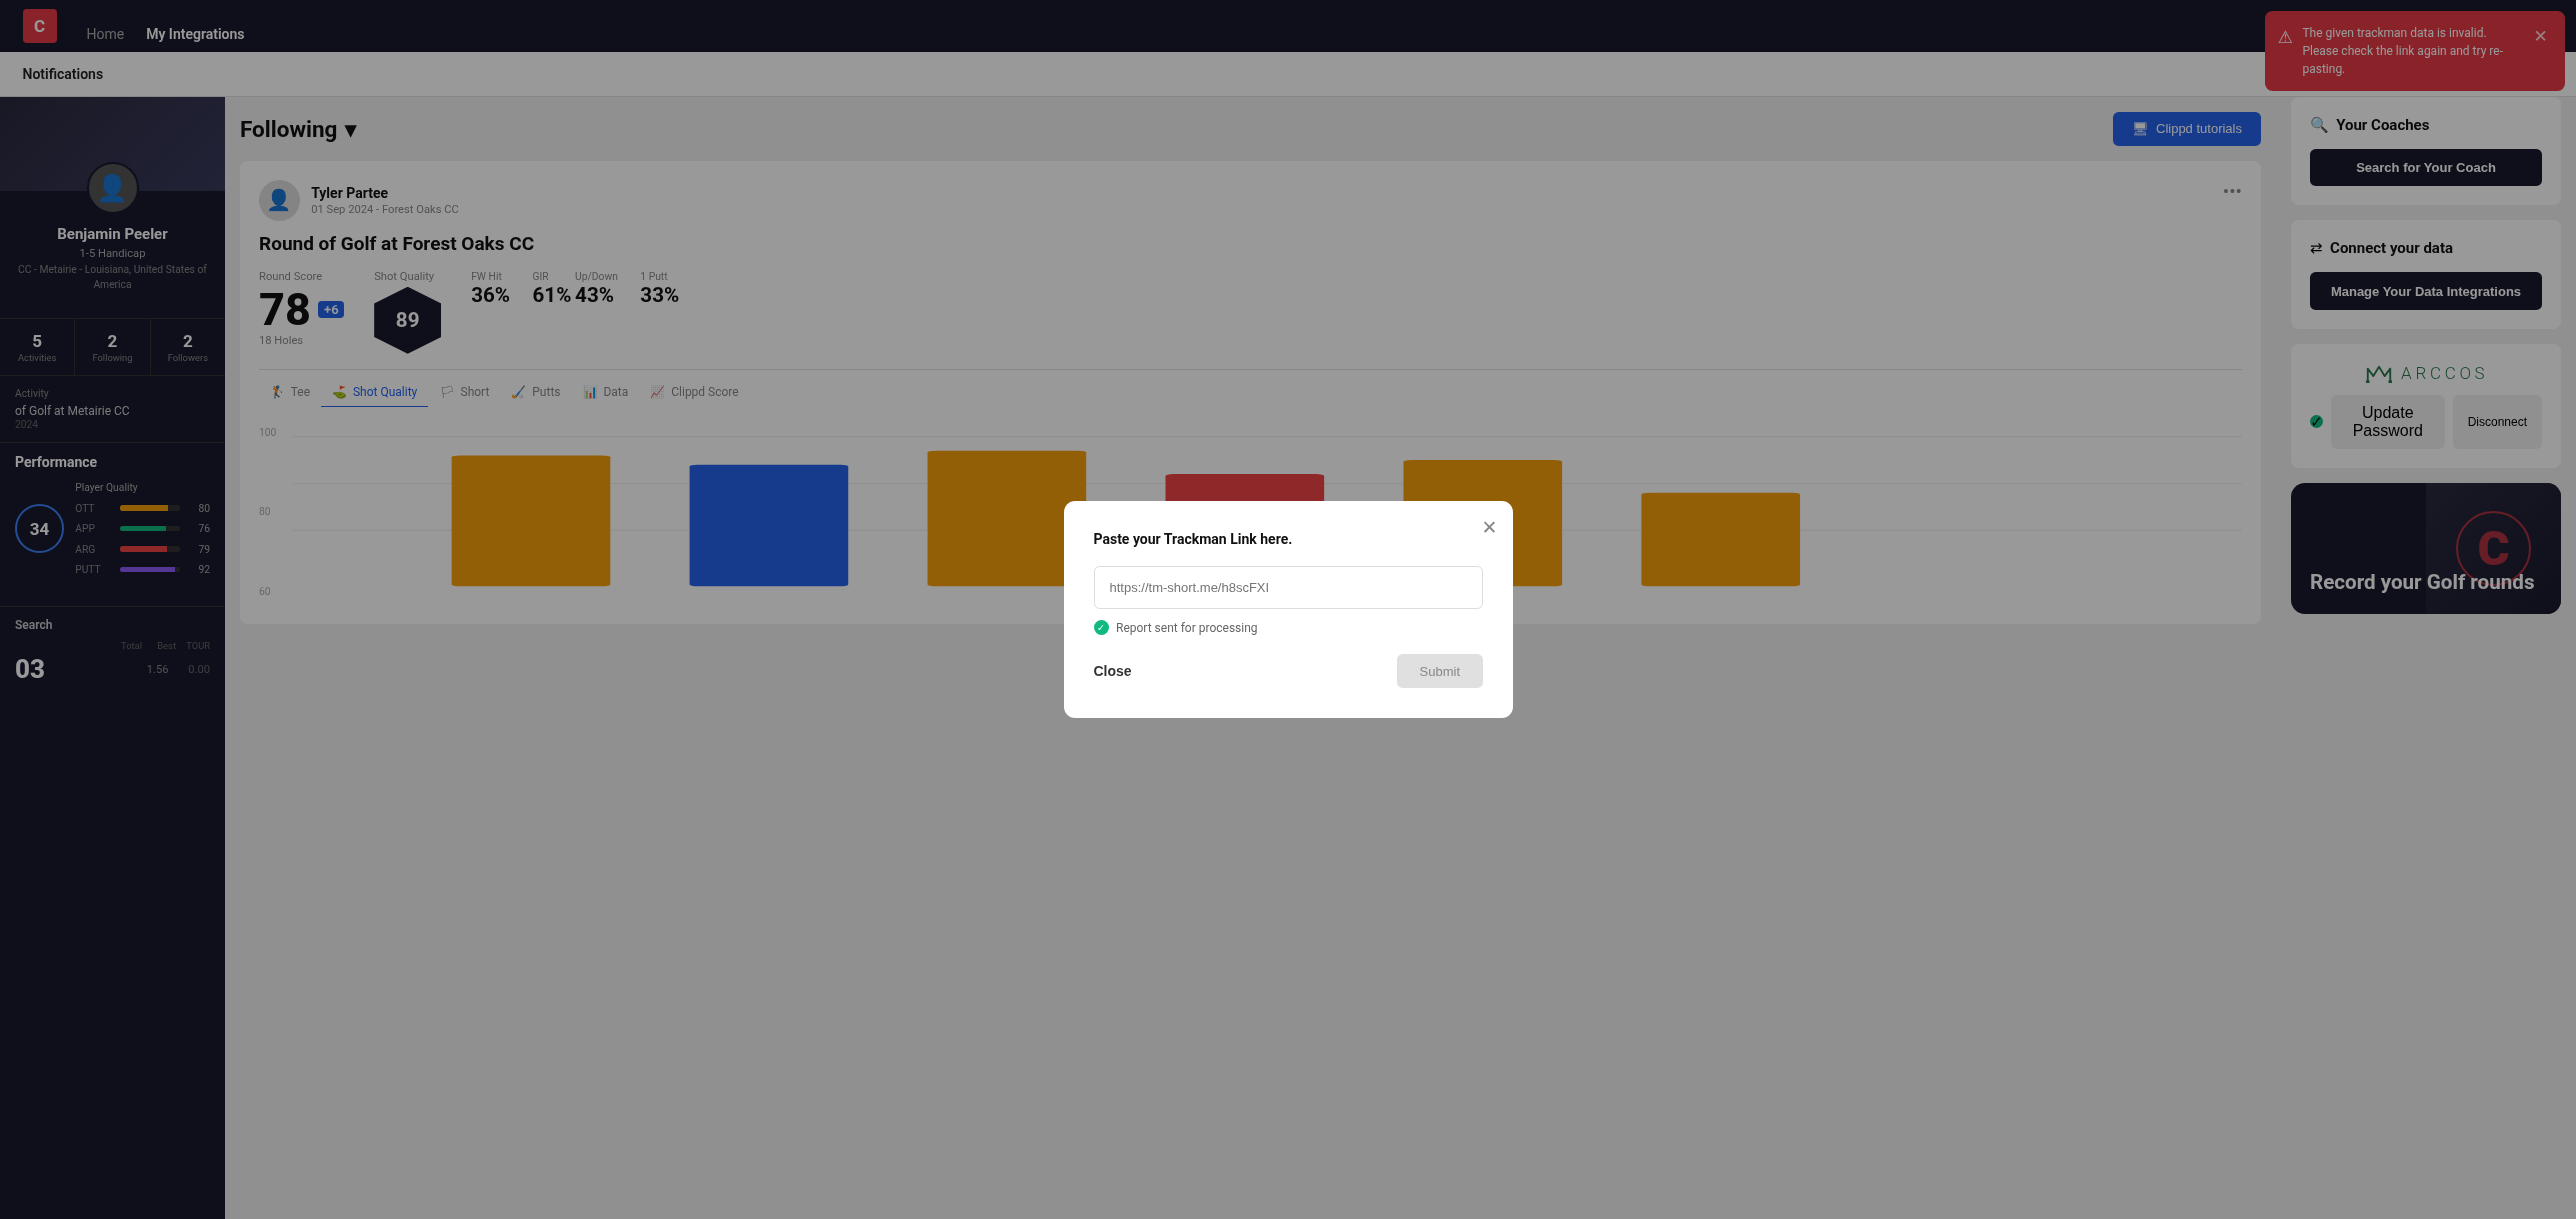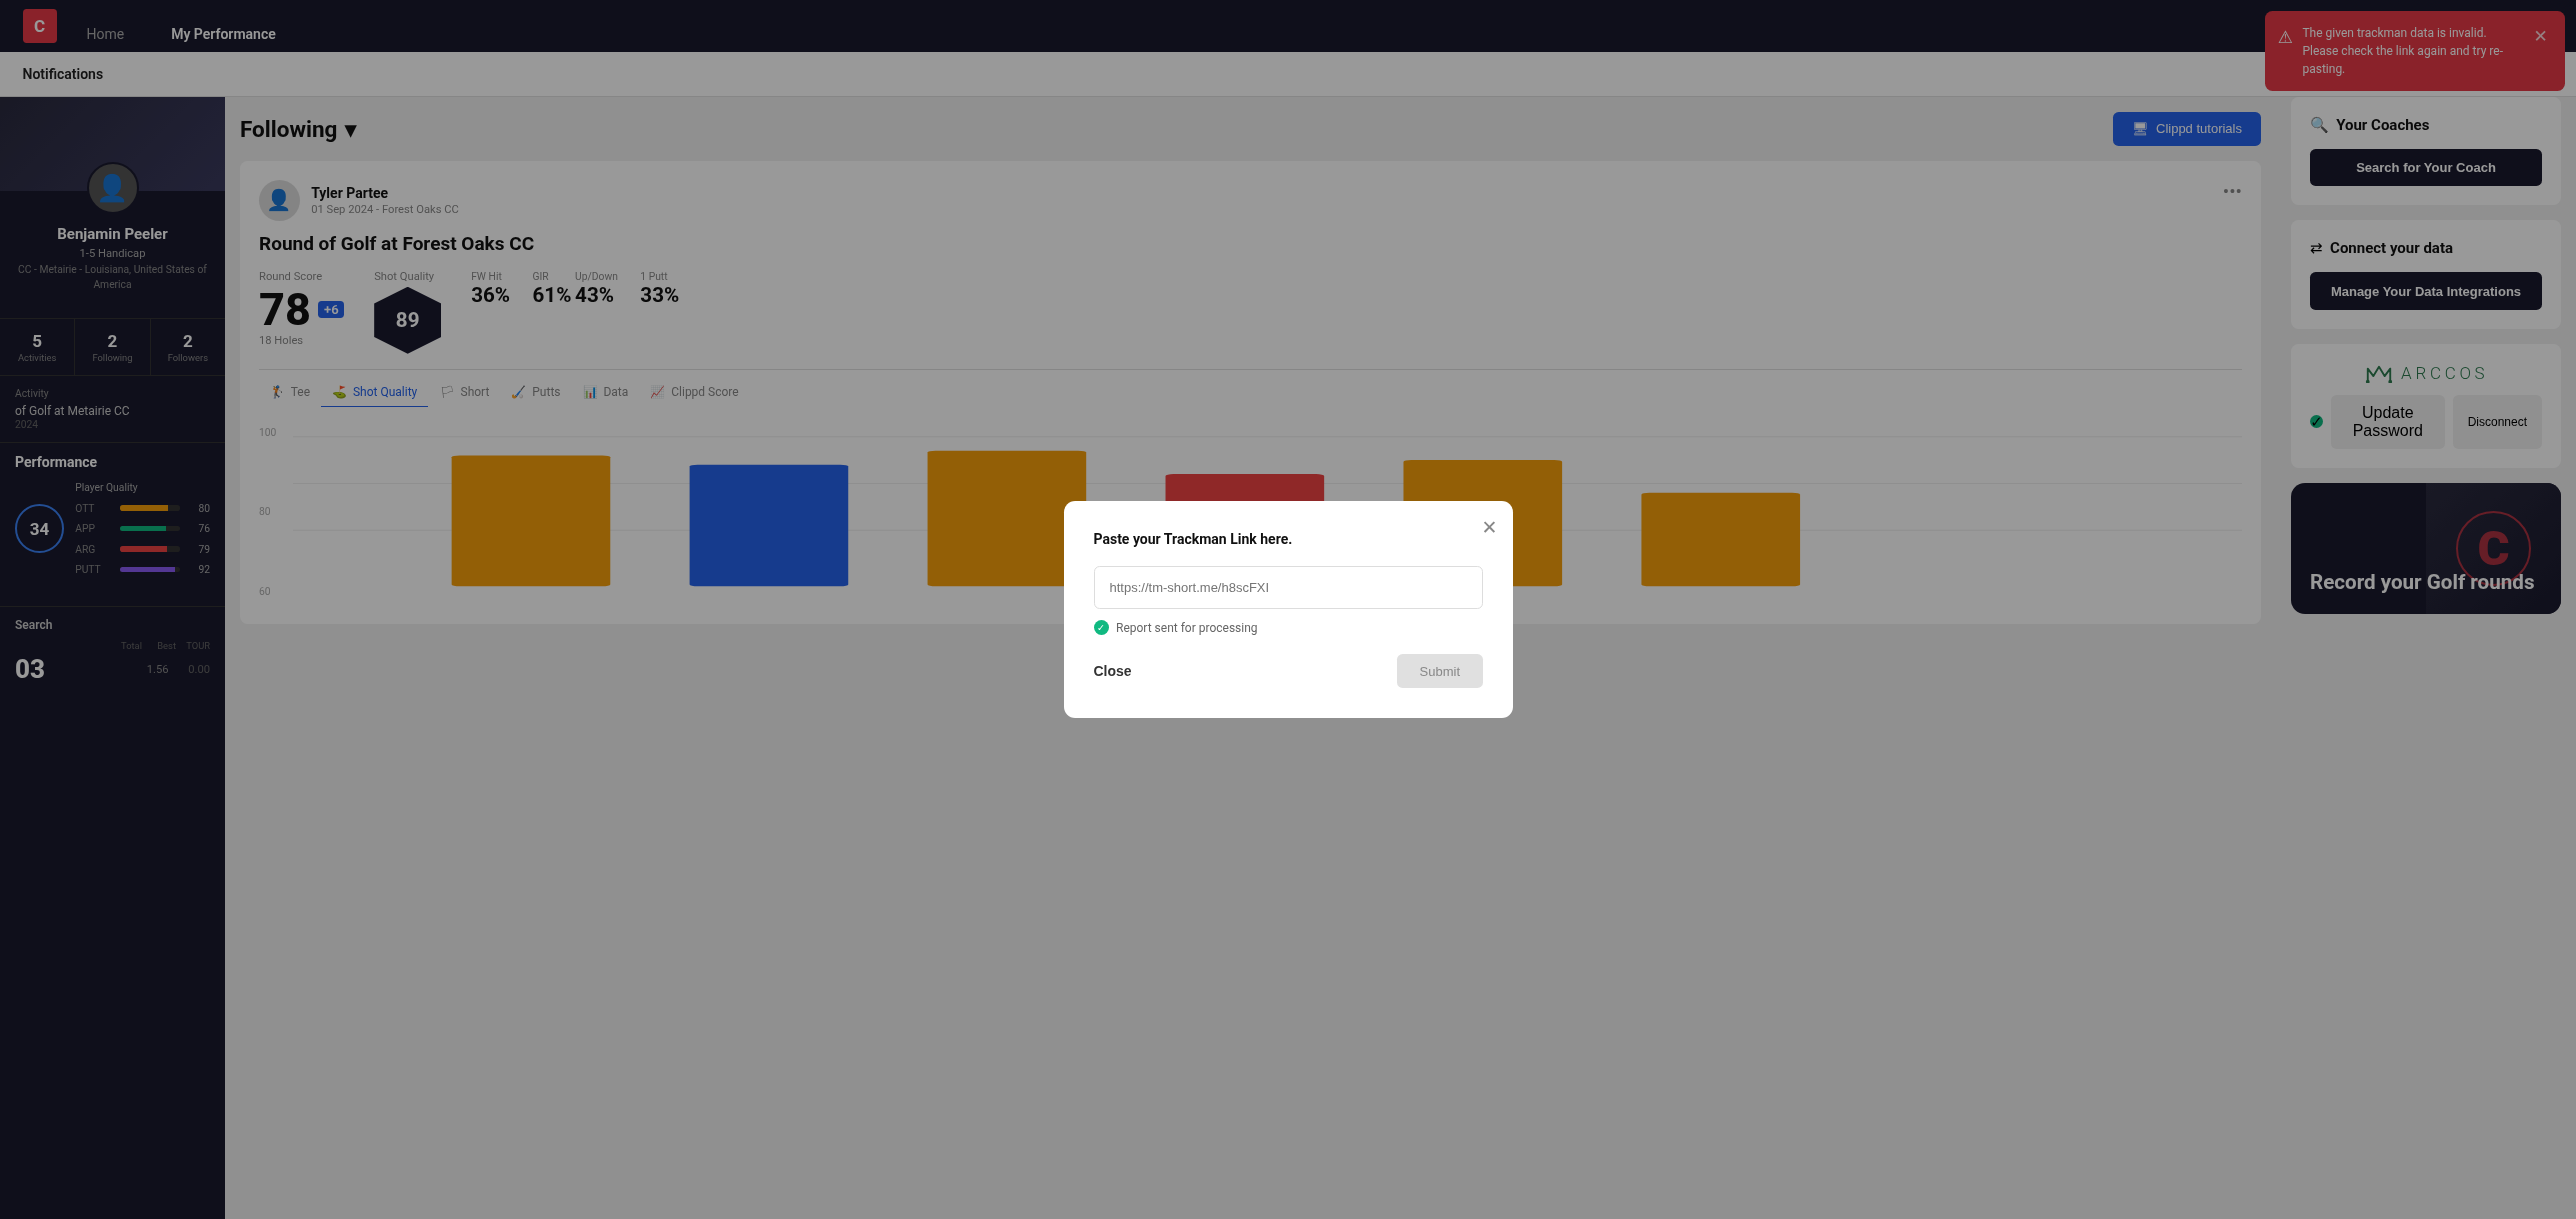--- a/index.html
+++ b/index.html
@@ -23,21 +23,21 @@
     }
     .nav-logo {
       width: 34px; height: 34px;
       background: #e63946;
       border-radius: 3.7px;
       margin-right: 30px;
       display: flex; align-items: center; justify-content: center;
       color: white; font-weight: bold; font-size: 17px;
     }
     .nav-links {
-      display: flex; gap: 47px; margin-top: 16px;
+      display: flex; gap: 22px; margin-top: 16px;
     }
     .nav-link {
       color: #aaa;
       font-size: 14px;
       cursor: pointer;
       text-decoration: none;
     }
     .nav-link.active {
       color: white;
       font-weight: 600;
@@ -589,21 +589,21 @@
   </style>
 </head>
 <body>
 
 <nav class="top-nav">
   <div class="nav-logo">
     <span>C</span>
   </div>
   <div class="nav-links">
     <a class="nav-link">Home</a>
-    <a class="nav-link active">My Performance</a>
+    <a class="nav-link active">My Integrations</a>
   </div>
   <div class="nav-right">
     <span class="nav-icon">🔍</span>
     <span class="nav-icon">👥</span>
     <span class="nav-icon">🔔</span>
     <button class="nav-add-btn">
       <span>+ Add</span>
       <span>▾</span>
     </button>
     <div class="nav-avatar">👤</div>

